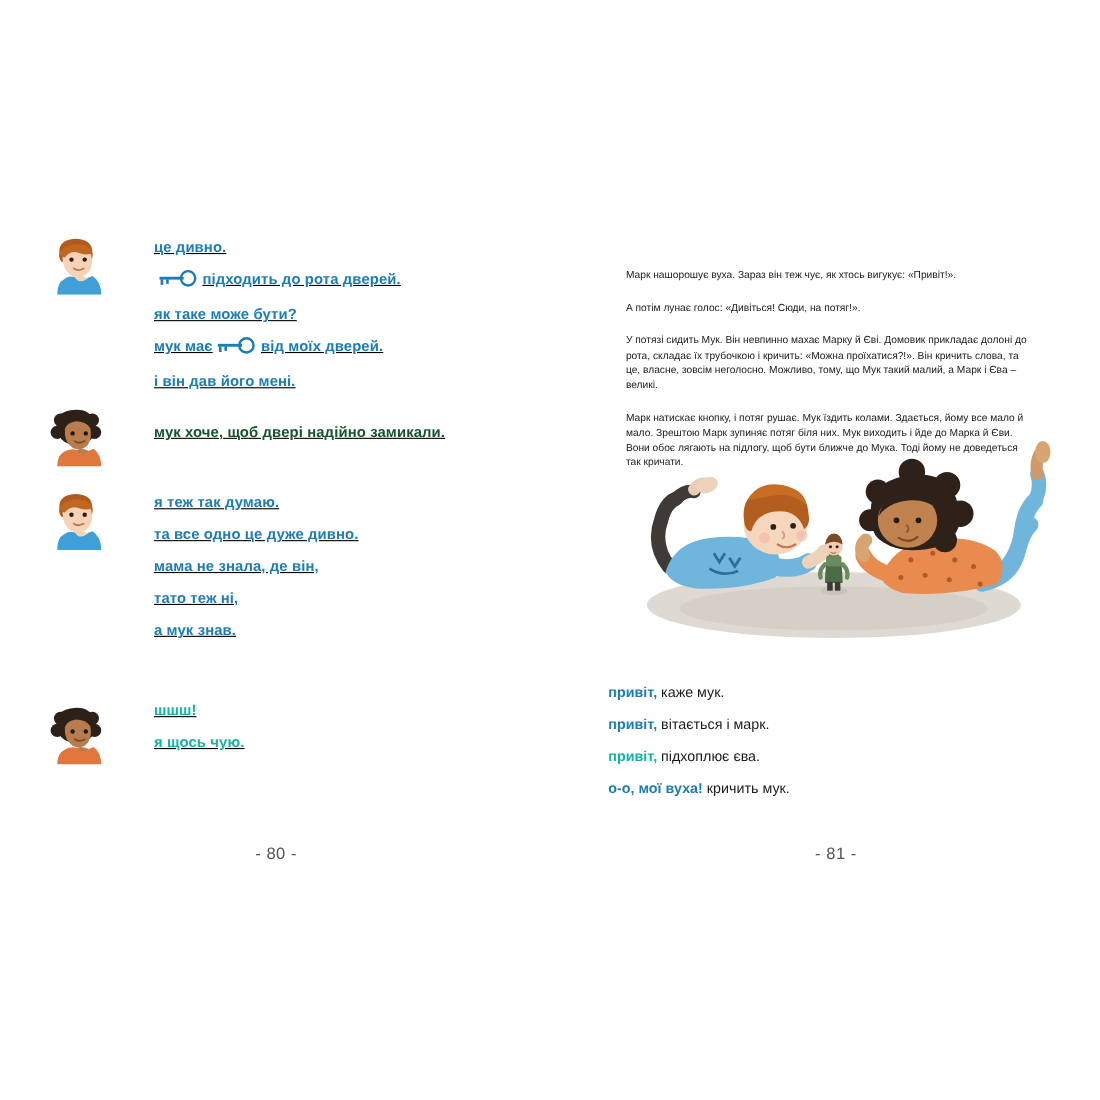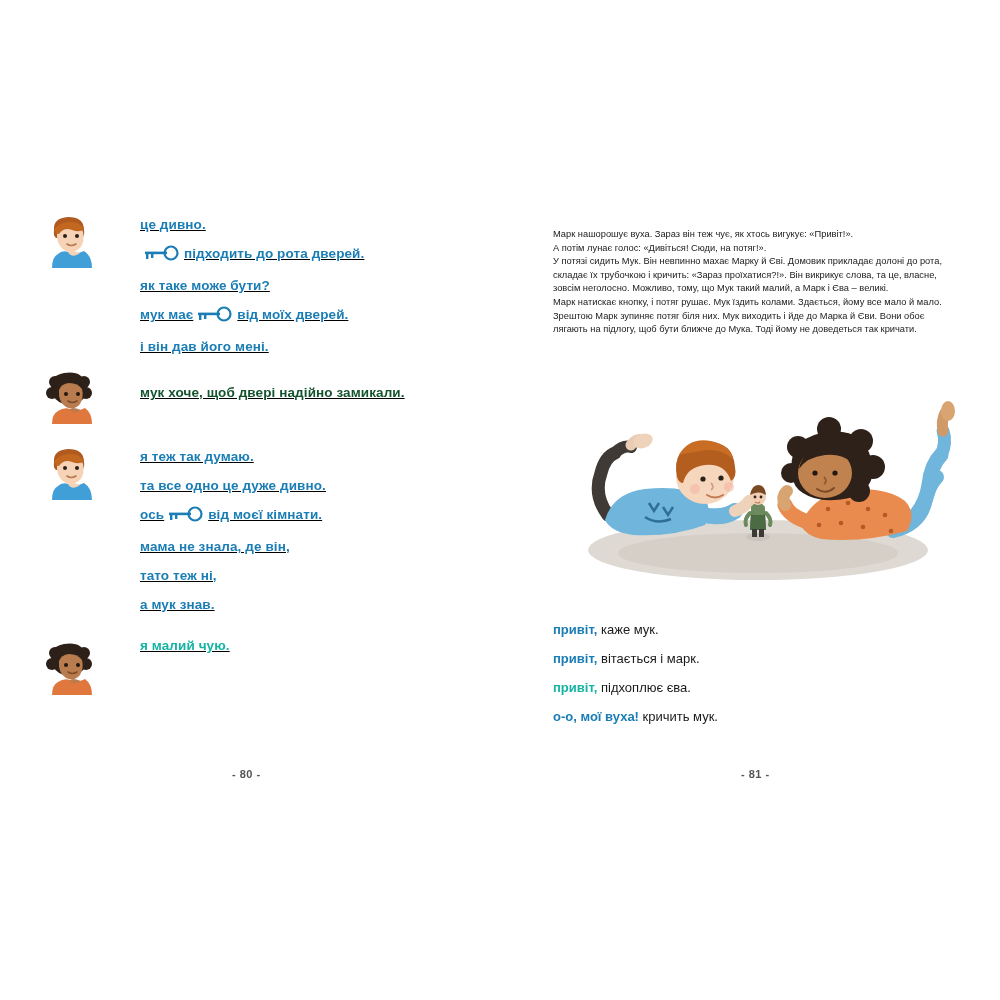--- a/index.html
+++ b/index.html
@@ -74,21 +74,21 @@
     top: 228px;
     width: 400px;
   }
 
   .narr {
     font-size: 9.3px;
     line-height: 13.6px;
     color: #1a1a1a;
     text-align: left;
   }
-  .narr p { margin: 0; }
+  .narr p { margin: 16px; }
 
   .illus {
     position: absolute;
     left: 553px;
     top: 385px;
     width: 410px;
     height: 210px;
   }
 
   .dialog-right {
@@ -103,24 +103,23 @@
     color: #1a1a1a;
     white-space: nowrap;
   }
   .dialog-right .dline b { font-weight: bold; }
   .d-blue   b { color: #1a7db5; }
   .d-teal   b { color: #13b4a4; }
 
   
   .pagenum {
     position: absolute;
-    font-size: 11px;
+    font-size: 15px;
     color: #555;
     letter-spacing: 0.5px;
-    font-weight: bold;
   }
   .pagenum-left  { left: 232px; top: 768px; }
   .pagenum-right { left: 741px; top: 768px; }
 </style>
 </head>
 <body>
 
 <div class="spread">
 
   <div class="page-left">
@@ -201,30 +200,20 @@
             <circle cx="37" cy="26" r="2" fill="#2b2118"></circle>
             <path d="M27 34 Q31 37 36 34" stroke="#b5774f" stroke-width="1.6" fill="none" stroke-linecap="round"></path>
             <path d="M18 44 Q22 40 28 42 Q36 45 44 41 Q52 46 52 58 L12 58 Q12 47 18 44Z" fill="#3f9fd6"></path>
             <path d="M28 42 Q32 49 40 43 Q36 41 32 41Z" fill="#f6d3b6"></path>
           </g>
         </svg>
       </div>
       <div class="lines">
         <div class="line c-blue">я теж так думаю.</div>
         <div class="line c-blue">та все одно це дуже дивно.</div>
-        <div class="line c-blue">
-          <span>ось</span><span class="key-inline">
-            <svg width="38" height="16" viewBox="0 0 38 16">
-              <circle cx="28" cy="8" r="6.5" fill="none" stroke="#1a7db5" stroke-width="2.2"></circle>
-              <rect x="2" y="6.6" width="22" height="2.6" fill="#1a7db5"></rect>
-              <rect x="3" y="9" width="2.4" height="5" fill="#1a7db5"></rect>
-              <rect x="8" y="9" width="2.4" height="4" fill="#1a7db5"></rect>
-            </svg>
-          </span><span>від моєї кімнати.</span>
-        </div>
         <div class="line c-blue">мама не знала, де він,</div>
         <div class="line c-blue">тато теж ні,</div>
         <div class="line c-blue">а мук знав.</div>
       </div>
     </div>
 
     <div class="speech-block" style="height:100px;">
       <div class="avatar" style="top:6px;">
         <svg viewBox="0 0 58 58" width="58" height="58">
           <g>
@@ -236,33 +225,34 @@
             <path d="M19 24 Q18 36 26 41 Q34 45 40 38 Q44 31 42 23 Q38 17 29 17 Q21 18 19 24Z" fill="#b97c4f"></path>
             <circle cx="26" cy="28" r="2" fill="#24170f"></circle>
             <circle cx="38" cy="28" r="2" fill="#24170f"></circle>
             <path d="M28 35 Q32 38 37 35" stroke="#7d4a26" stroke-width="1.6" fill="none" stroke-linecap="round"></path>
             <path d="M18 45 Q24 41 30 43 Q38 46 45 42 Q52 47 52 58 L12 58 Q12 48 18 45Z" fill="#e0773c"></path>
             <path d="M30 43 Q33 49 41 44 Q36 42 33 42Z" fill="#b97c4f"></path>
           </g>
         </svg>
       </div>
       <div class="lines">
-        <div class="line c-teal">я малий чую.</div>
+        <div class="line c-teal">шшш!</div>
+        <div class="line c-teal">я щось чую.</div>
       </div>
     </div>
 
   </div>
 
   <div class="pagenum pagenum-left">- 80 -</div>
 
   <div class="page-right">
     <div class="narr">
       <p>Марк нашорошує вуха. Зараз він теж чує, як хтось вигукує: «Привіт!».</p>
       <p>А потім лунає голос: «Дивіться! Сюди, на потяг!».</p>
-      <p>У потязі сидить Мук. Він невпинно махає Марку й Єві. Домовик прикладає долоні до рота, складає їх трубочкою і кричить: «Зараз проїхатися?!». Він викрикує слова, та це, власне, зовсім неголосно. Можливо, тому, що Мук такий малий, а Марк і Єва – великі.</p>
+      <p>У потязі сидить Мук. Він невпинно махає Марку й Єві. Домовик прикладає долоні до рота, складає їх трубочкою і кричить: «Можна проїхатися?!». Він кричить слова, та це, власне, зовсім неголосно. Можливо, тому, що Мук такий малий, а Марк і Єва – великі.</p>
       <p>Марк натискає кнопку, і потяг рушає. Мук їздить колами. Здається, йому все мало й мало. Зрештою Марк зупиняє потяг біля них. Мук виходить і йде до Марка й Єви. Вони обоє лягають на підлогу, щоб бути ближче до Мука. Тоді йому не доведеться так кричати.</p>
     </div>
   </div>
 
   <div class="illus">
     <svg viewBox="0 0 410 210" width="410" height="210">
 
       <ellipse cx="205" cy="165" rx="170" ry="30" fill="#ded9d2"></ellipse>
       <ellipse cx="205" cy="168" rx="140" ry="20" fill="#d5cfc7"></ellipse>
 

